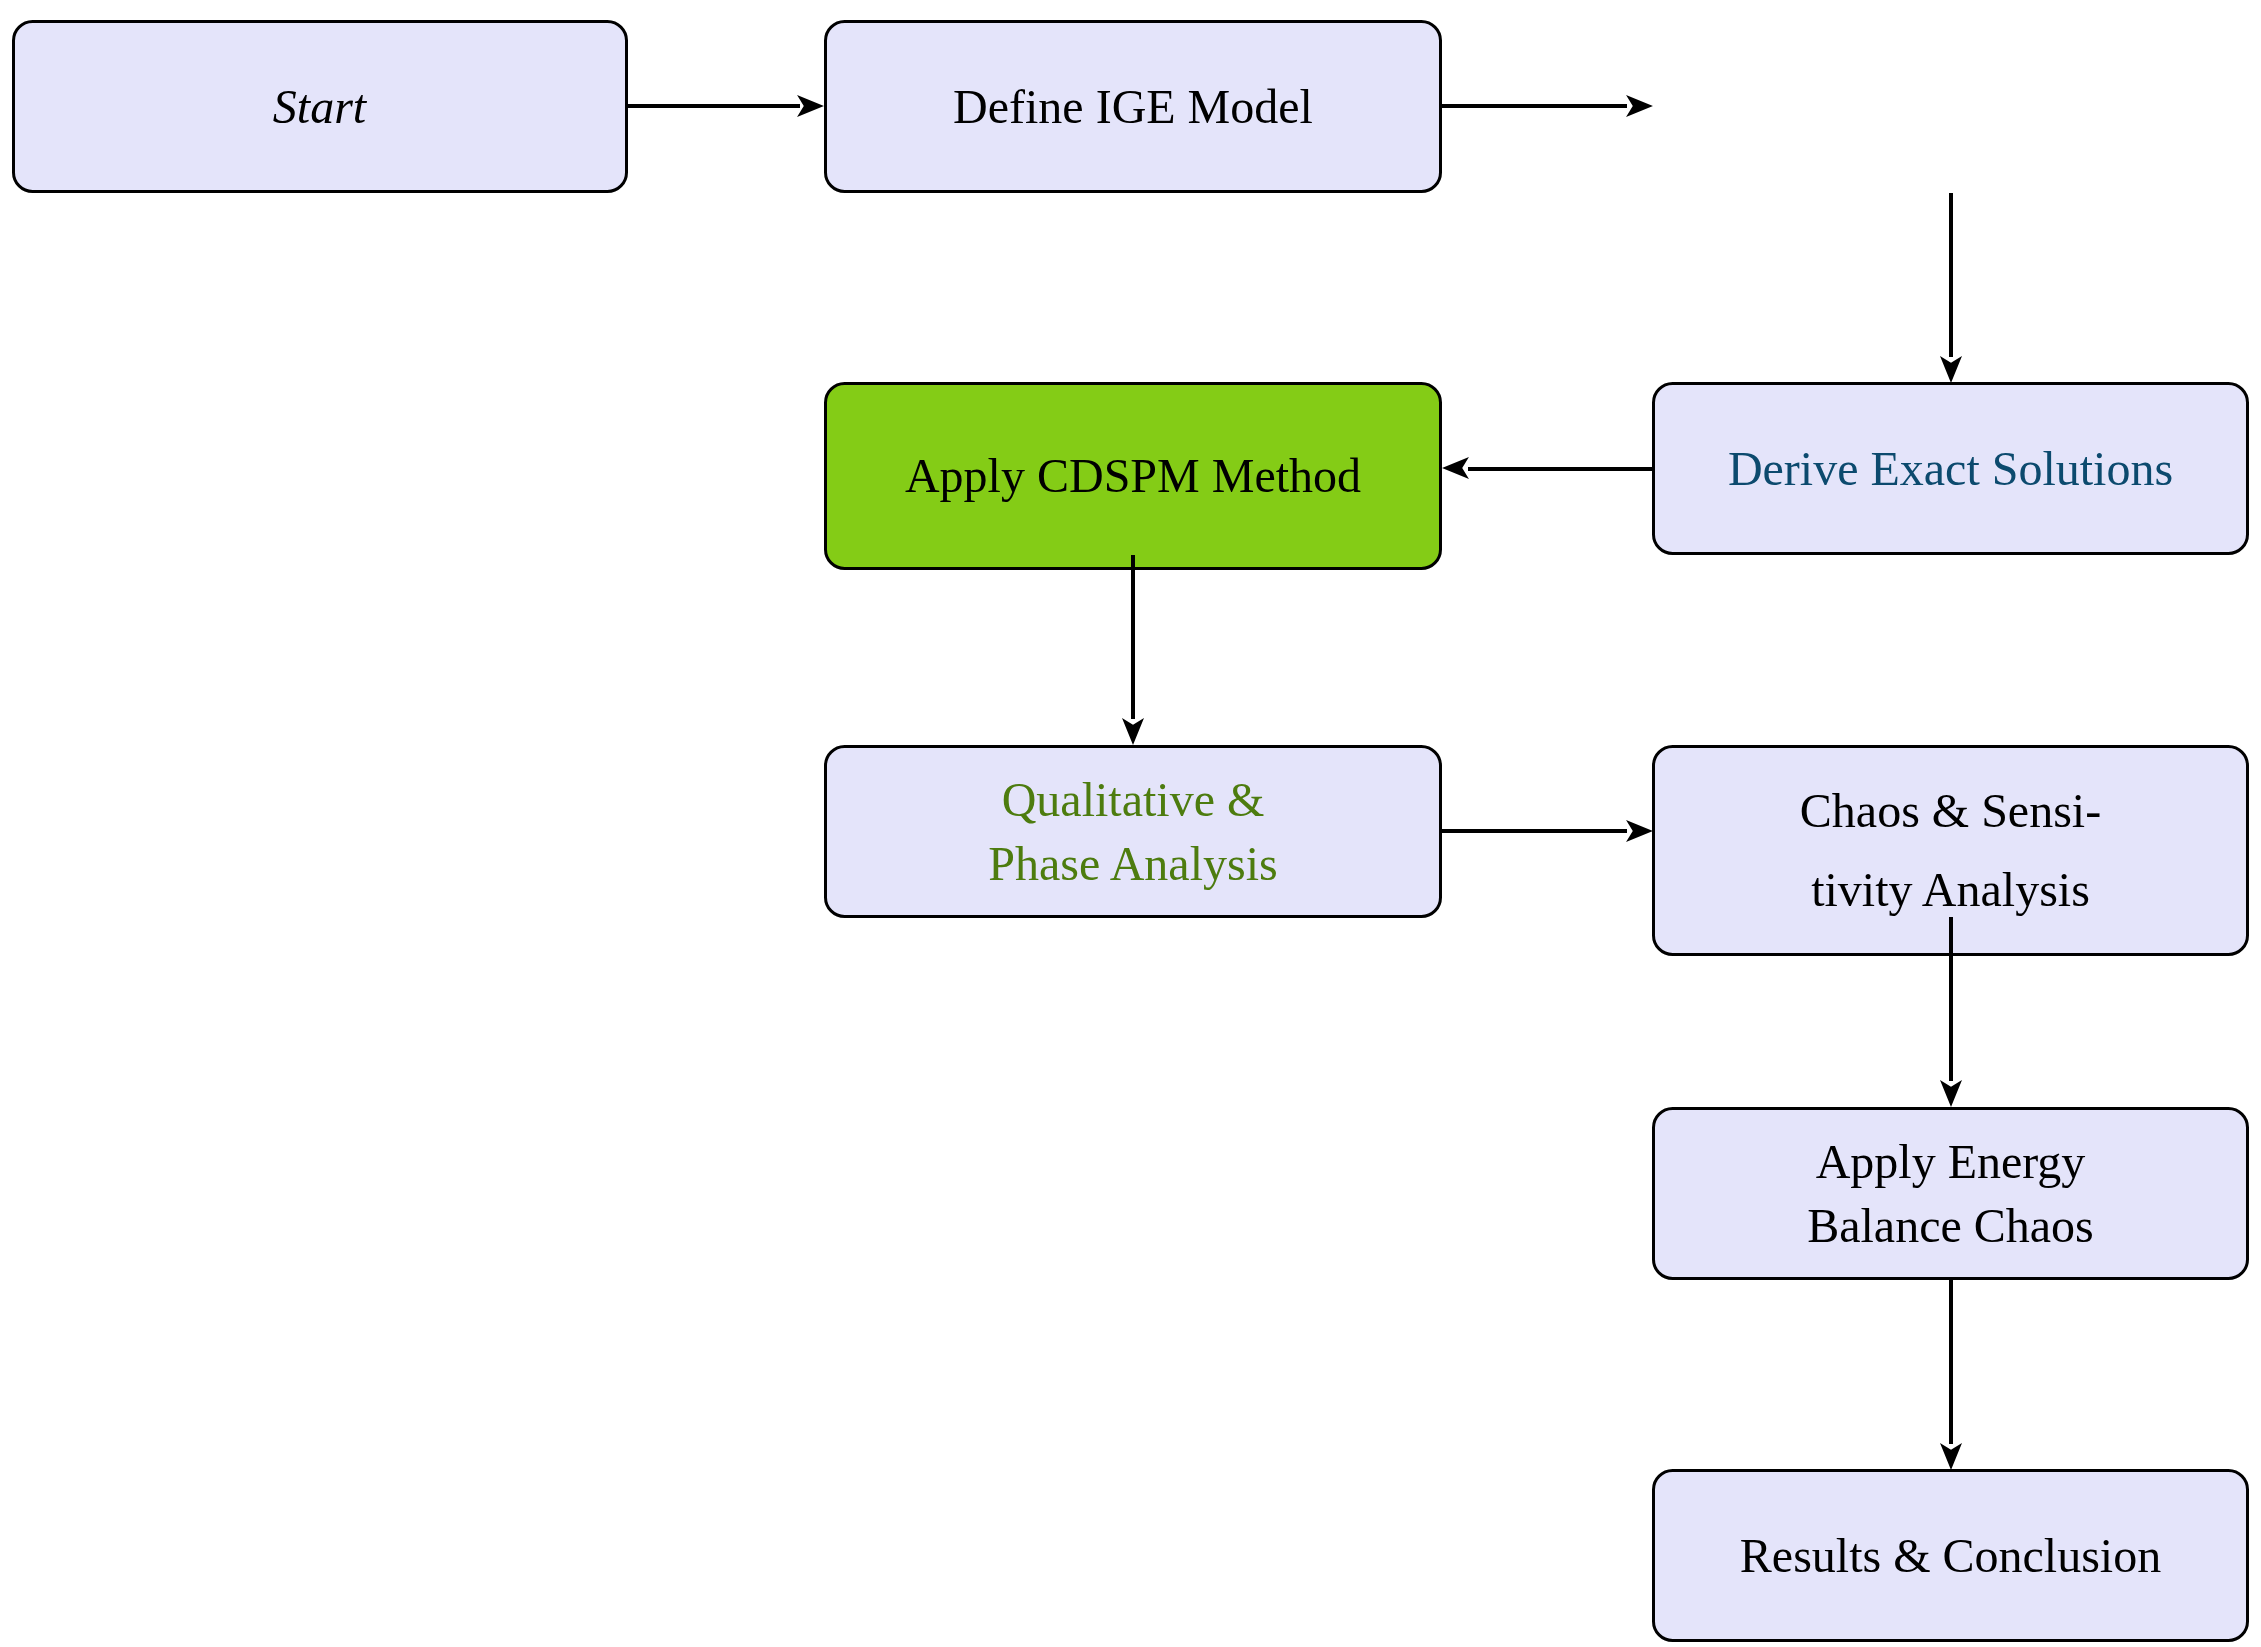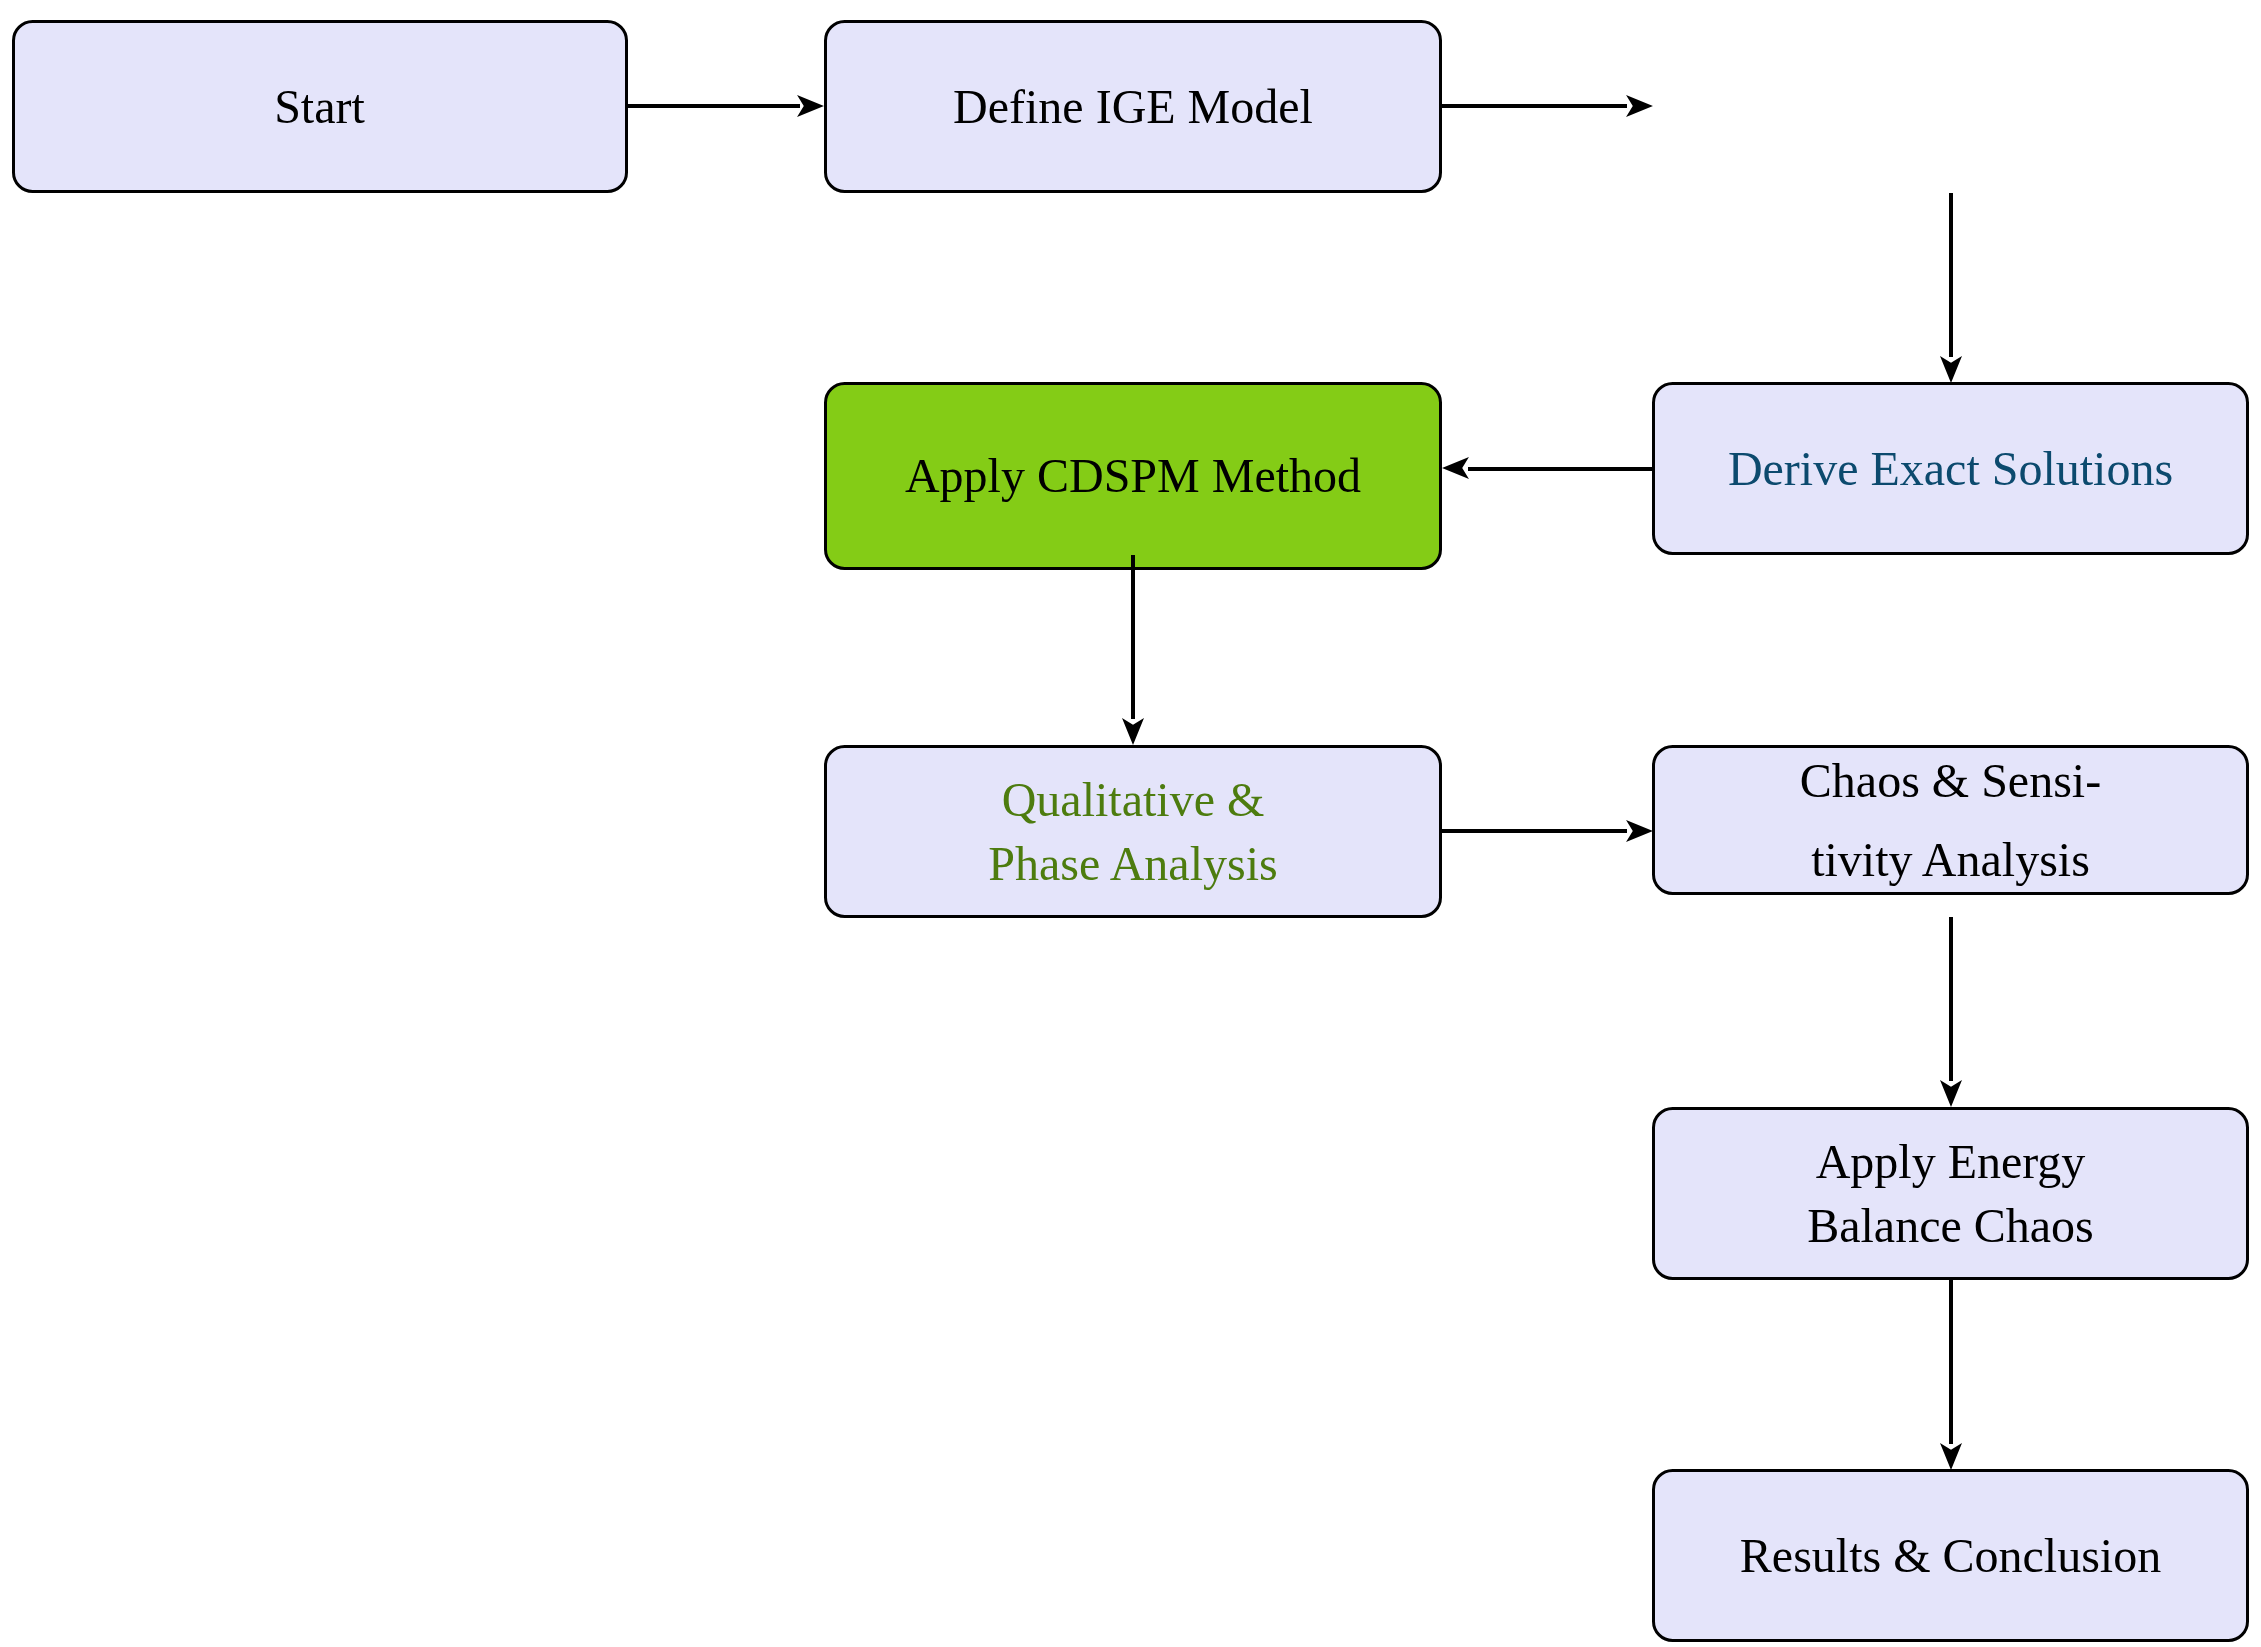--- a/index.html
+++ b/index.html
@@ -44,21 +44,21 @@
   }
   .head path {
     fill: #000000;
   }
 </style>
 </head>
 <body>
 
 <div class="stage" style="transform: scale(1);">
 
-  <div class="node" style="left: 11.5px; top: 20px; width: 616px; height: 173px; background: rgb(228, 228, 250); border-color: rgb(0, 0, 0); color: rgb(0, 0, 0);">
+  <div class="node" style="left: 11.5px; top: 20px; width: 616px; height: 173px; background: rgb(228, 228, 250); border-color: rgb(0, 0, 0); color: rgb(0, 0, 0); font-style: italic;">
     <span class="line">Start</span>
   </div>
 
   <div class="node" style="left: 824px; top: 20px; width: 618px; height: 173px; background: rgb(228, 228, 250); border-color: rgb(0, 0, 0); color: rgb(0, 0, 0);">
     <span class="line">Define IGE Model</span>
   </div>
 
 
   <div class="node" style="left: 1652px; top: 382px; width: 597px; height: 173px; background: rgb(228, 228, 250); border-color: rgb(0, 0, 0); color: #0c4a6e;">
     <span class="line">Derive Exact Solutions</span>
@@ -66,21 +66,21 @@
 
   <div class="node" style="left: 824px; top: 382px; width: 618px; height: 188px; background: #84cc16; border-color: rgb(0, 0, 0); color: rgb(0, 0, 0);">
     <span class="line">Apply CDSPM Method</span>
   </div>
 
   <div class="node" style="left: 824px; top: 745px; width: 618px; height: 173px; background: rgb(228, 228, 250); border-color: rgb(0, 0, 0); color: #4d7c0f;">
     <span class="line">Qualitative &amp;</span>
     <span class="line">Phase Analysis</span>
   </div>
 
-  <div class="node" style="left: 1652px; top: 745px; width: 597px; height: 150px; background: rgb(228, 228, 250); border-color: rgb(0, 0, 0); color: rgb(0, 0, 0); gap: 15px;">
+  <div class="node" style="left: 1652px; top: 745px; width: 597px; height: 211px; background: rgb(228, 228, 250); border-color: rgb(0, 0, 0); color: rgb(0, 0, 0); gap: 15px;">
     <span class="line">Chaos &amp; Sensi-</span>
     <span class="line">tivity Analysis</span>
   </div>
 
   <div class="node" style="left: 1652px; top: 1107px; width: 597px; height: 173px; background: rgb(228, 228, 250); border-color: rgb(0, 0, 0); color: rgb(0, 0, 0);">
     <span class="line">Apply Energy</span>
     <span class="line">Balance Chaos</span>
   </div>
 
   <div class="node" style="left: 1652px; top: 1469px; width: 597px; height: 173px; background: rgb(228, 228, 250); border-color: rgb(0, 0, 0); color: rgb(0, 0, 0);">

